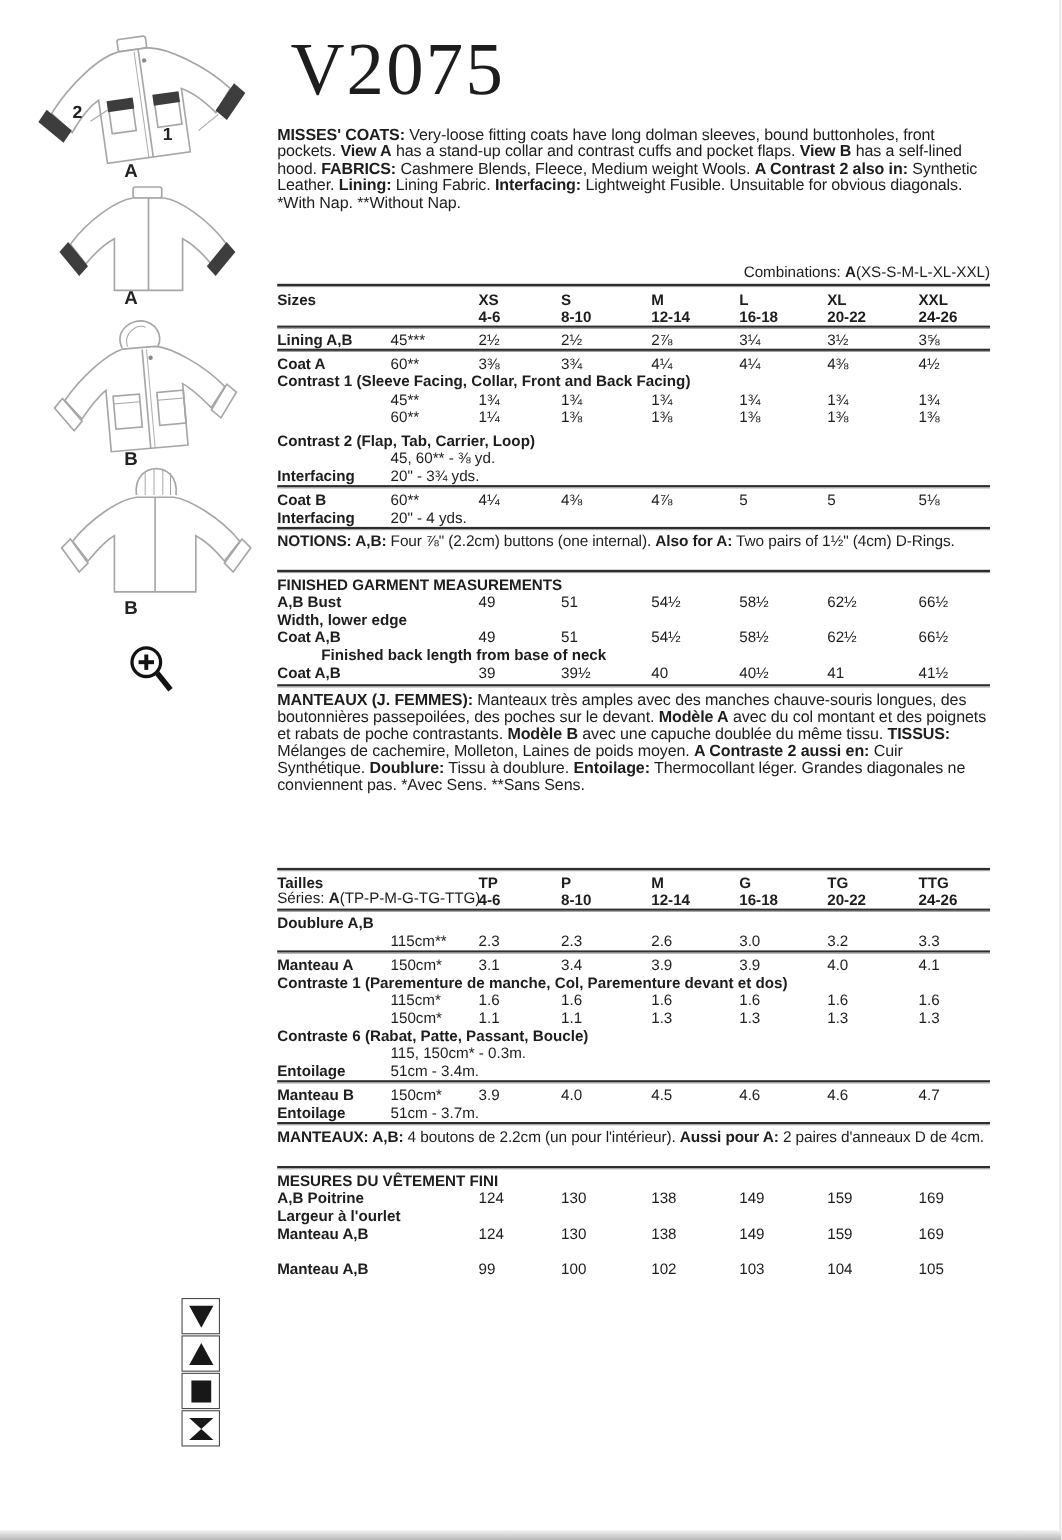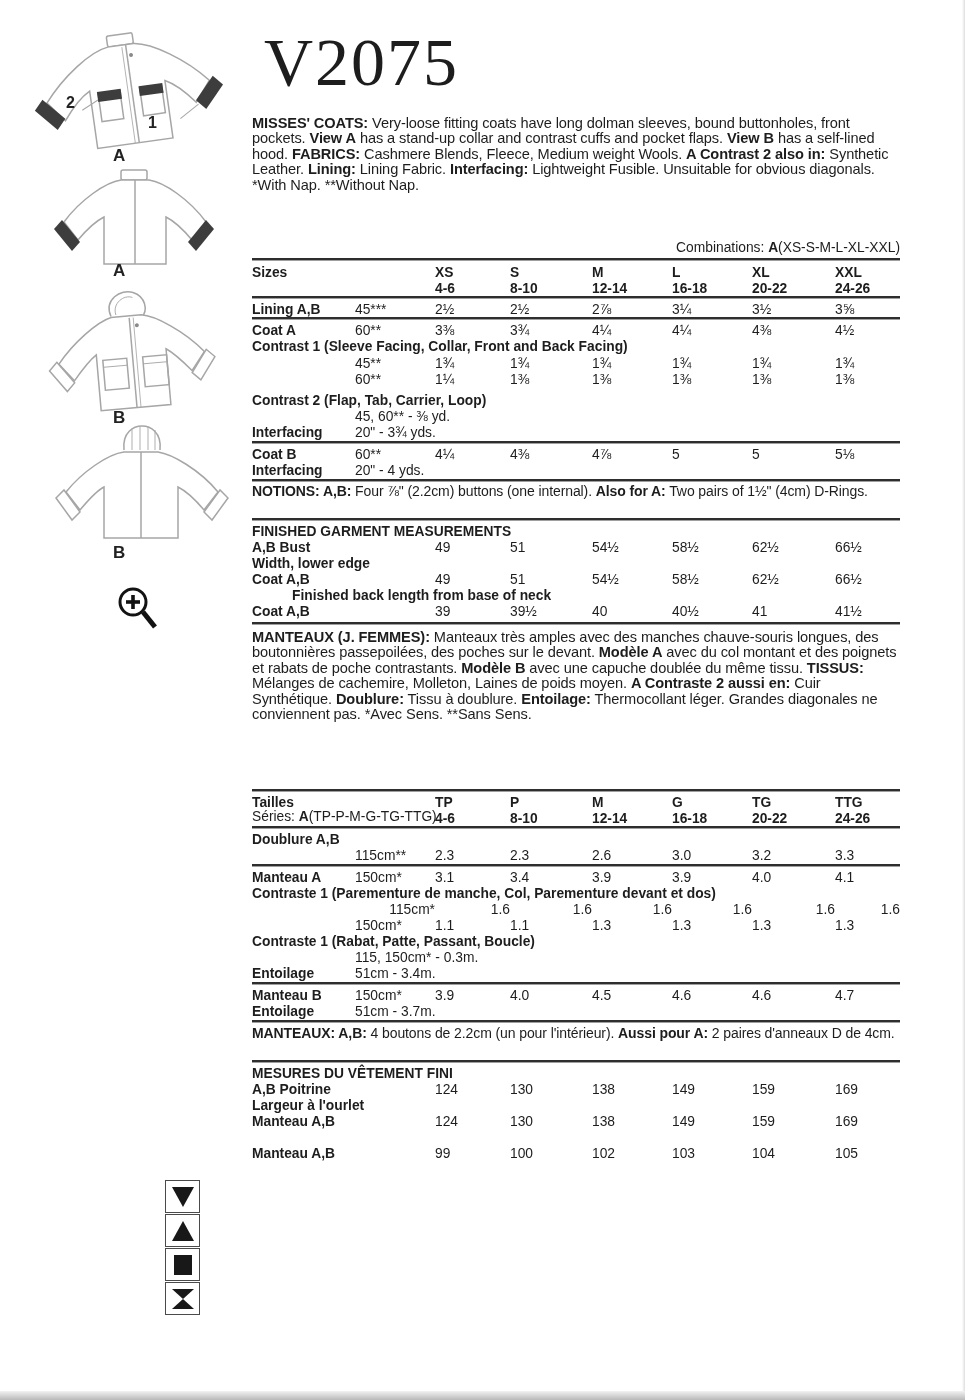--- a/index.html
+++ b/index.html
@@ -226,29 +226,29 @@
       <div class="c1"><span class="lab"></span><span>115cm**</span></div>
       <div style="display:contents"><span class="cell">2.3</span><span class="cell">2.3</span><span class="cell">2.6</span><span class="cell">3.0</span><span class="cell">3.2</span><span class="cell">3.3</span></div>
     </div>
     <div class="rule" style="top:864px;"></div>
 
     <div class="line cols" style="top:870px;">
       <div class="c1"><span class="lab">Manteau A</span><span>150cm*</span></div>
       <div style="display:contents"><span class="cell">3.1</span><span class="cell">3.4</span><span class="cell">3.9</span><span class="cell">3.9</span><span class="cell">4.0</span><span class="cell">4.1</span></div>
     </div>
     <div class="line bold" style="top:886px;">Contraste 1 (Parementure de manche, Col, Parementure devant et dos)</div>
-    <div class="line cols" style="top:902px;text-align:right;">
+    <div class="line cols" style="top:902px;">
       <div class="c1"><span class="lab"></span><span>115cm*</span></div>
       <div style="display:contents"><span class="cell">1.6</span><span class="cell">1.6</span><span class="cell">1.6</span><span class="cell">1.6</span><span class="cell">1.6</span><span class="cell">1.6</span></div>
     </div>
     <div class="line cols" style="top:918px;">
       <div class="c1"><span class="lab"></span><span>150cm*</span></div>
       <div style="display:contents"><span class="cell">1.1</span><span class="cell">1.1</span><span class="cell">1.3</span><span class="cell">1.3</span><span class="cell">1.3</span><span class="cell">1.3</span></div>
     </div>
-    <div class="line bold" style="top:934px;">Contraste 1 (Rabat, Patte, Passant, Boucle)</div>
+    <div class="line bold" style="top:934px;">Contraste 6 (Rabat, Patte, Passant, Boucle)</div>
     <div class="line note" style="top:950px;">115, 150cm* - 0.3m.</div>
     <div class="line" style="top:966px;">
       <span class="note-lab">Entoilage</span><span>51cm - 3.4m.</span>
     </div>
     <div class="rule" style="top:982px;"></div>
 
     <div class="line cols" style="top:988px;">
       <div class="c1"><span class="lab">Manteau B</span><span>150cm*</span></div>
       <div style="display:contents"><span class="cell">3.9</span><span class="cell">4.0</span><span class="cell">4.5</span><span class="cell">4.6</span><span class="cell">4.6</span><span class="cell">4.7</span></div>
     </div>

